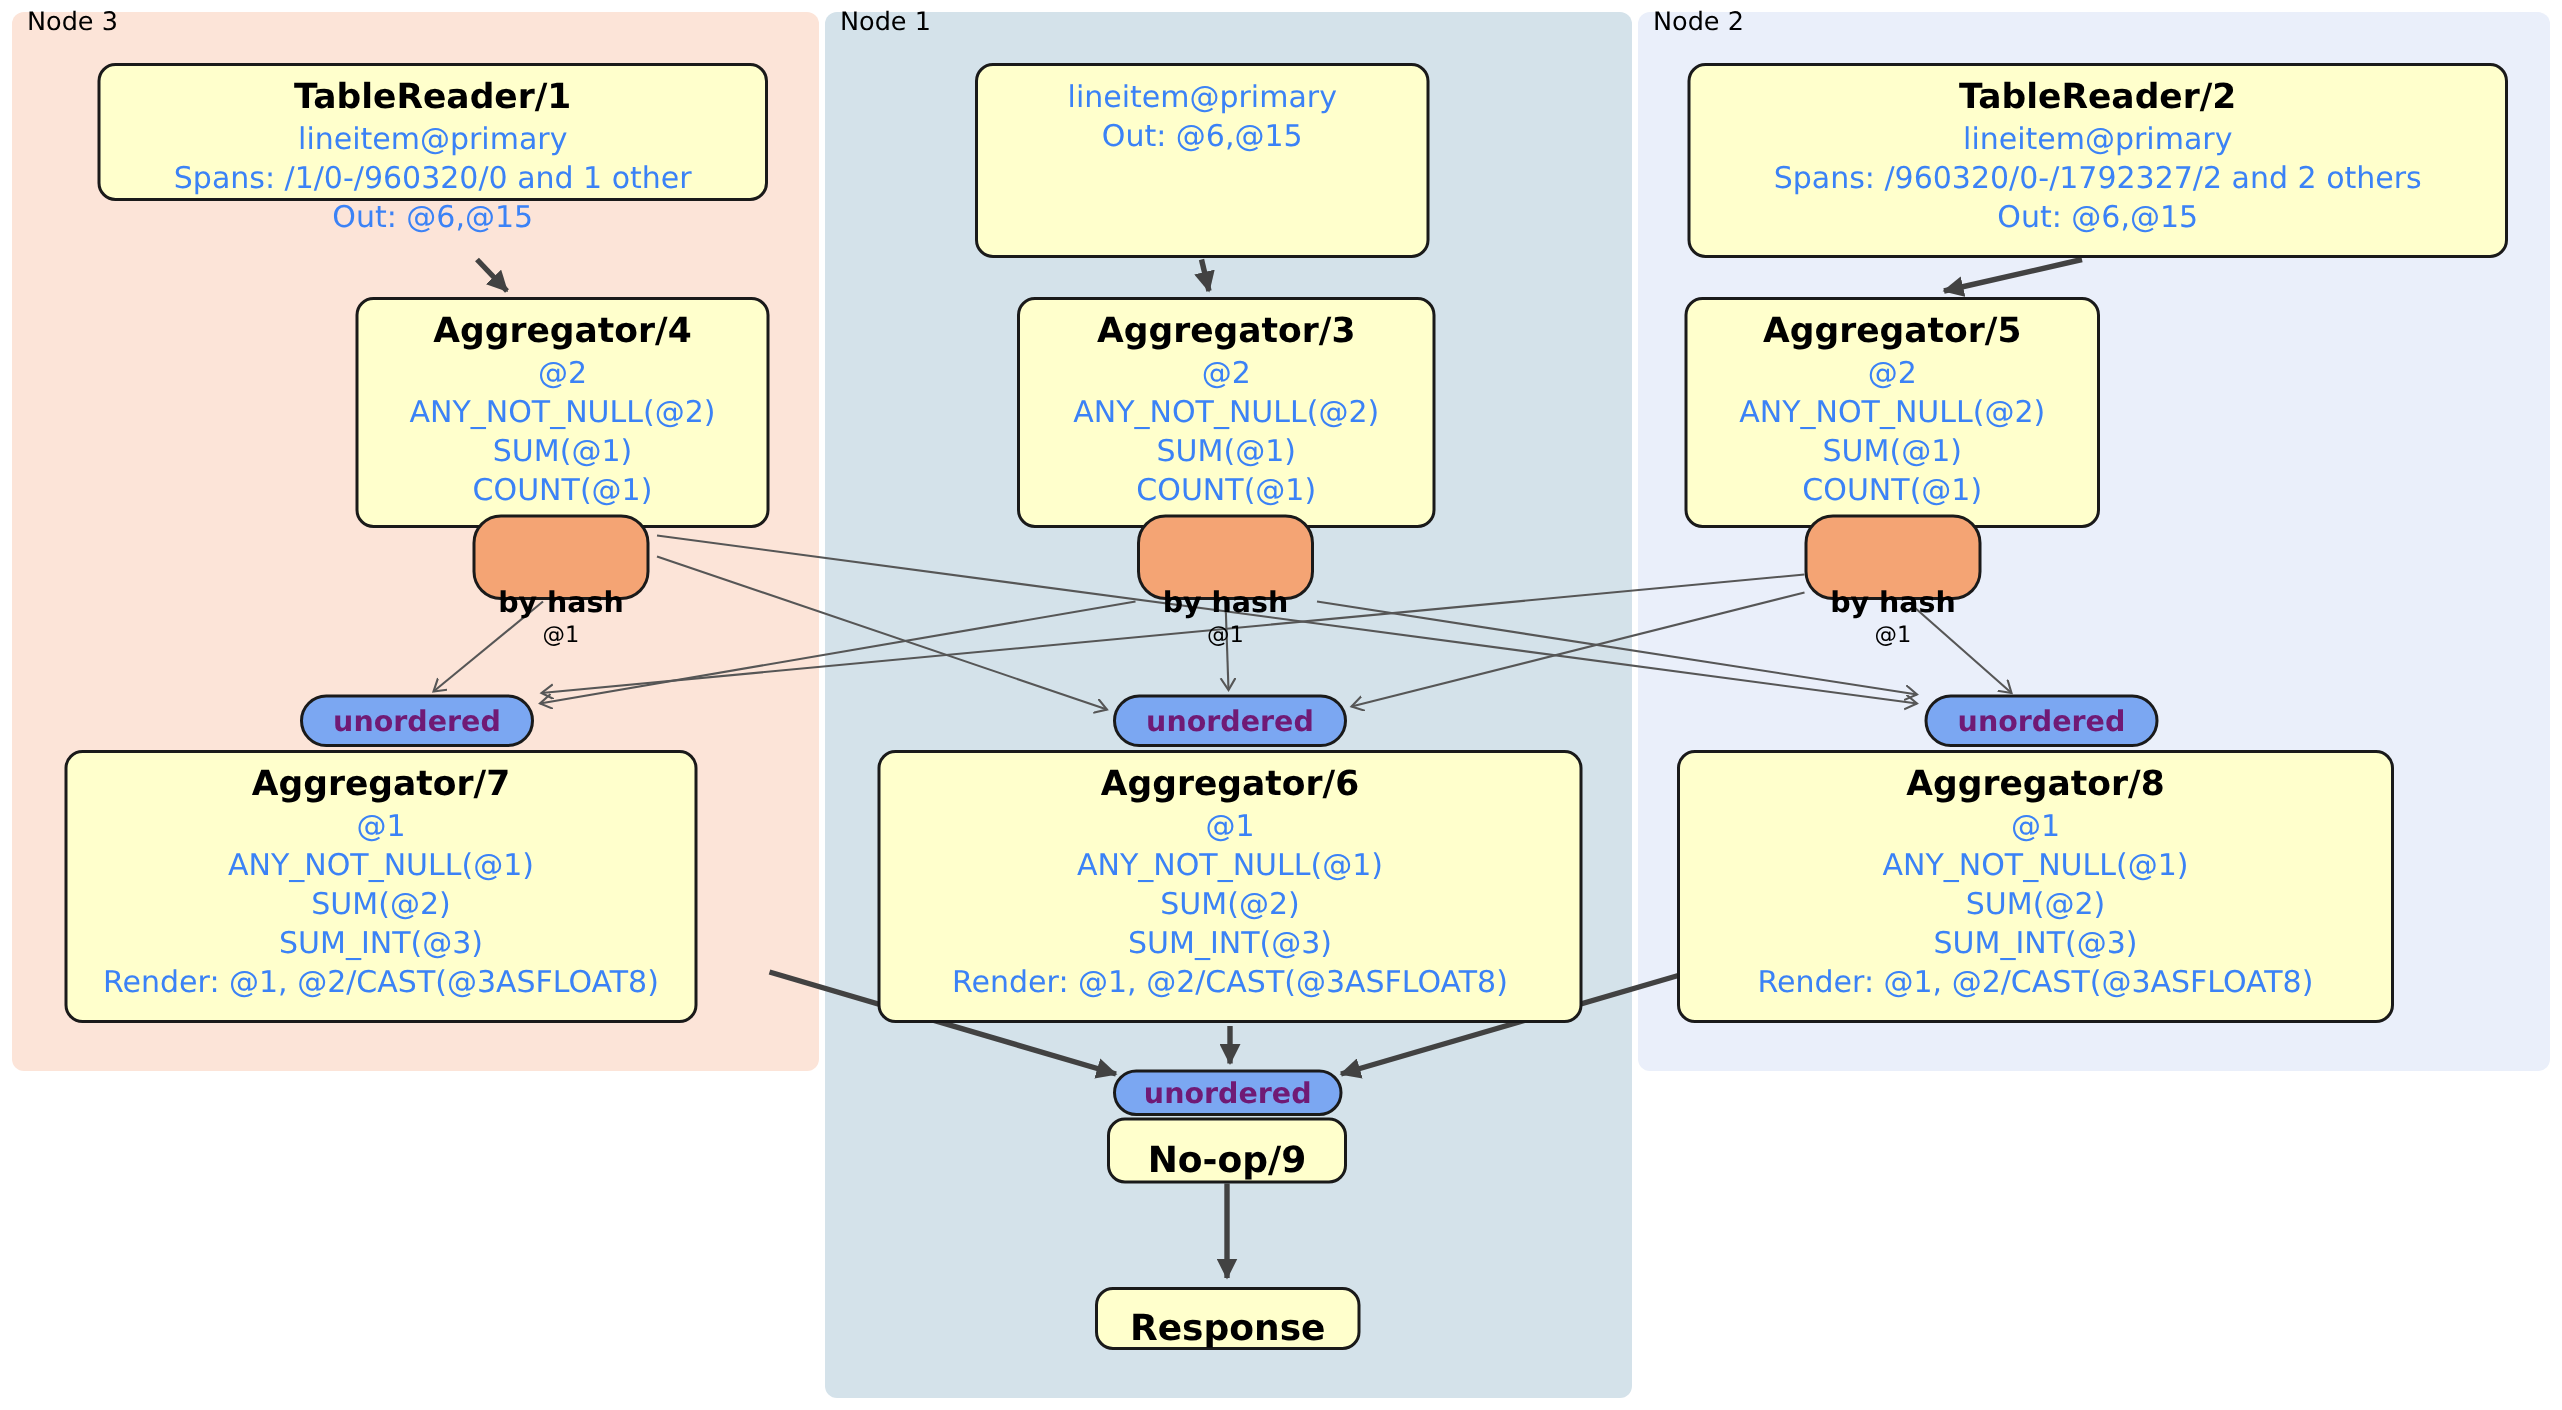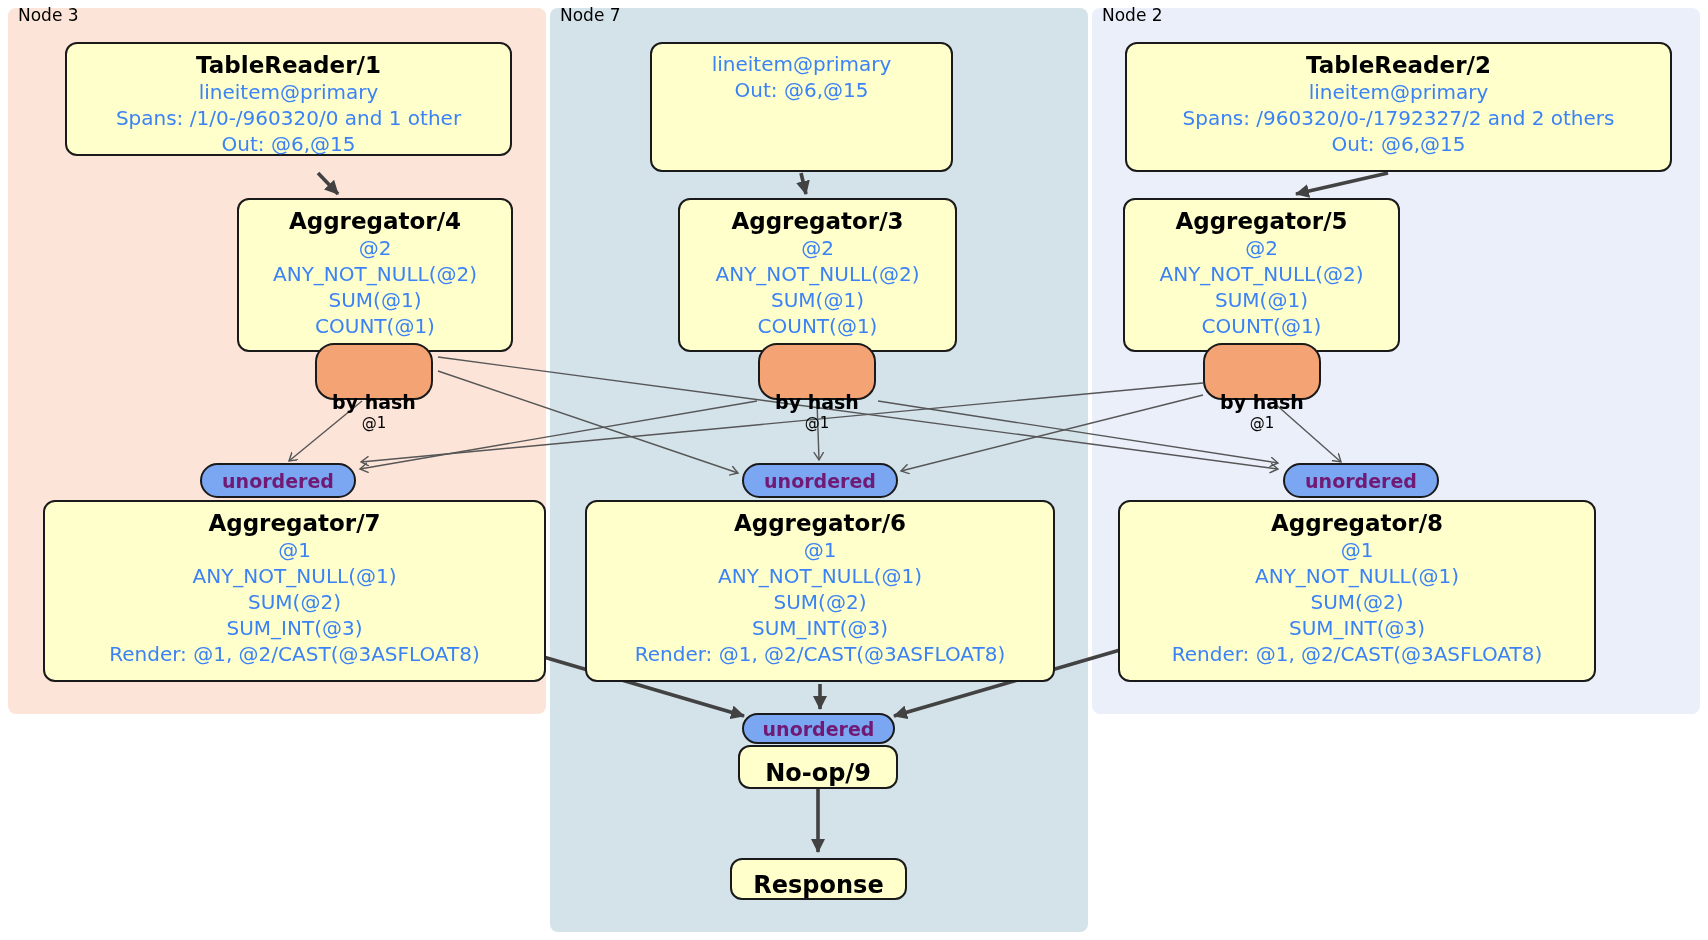--- a/index.html
+++ b/index.html
@@ -31,21 +31,21 @@
 </head>
 <body>
 
 <div id="stage">
 
   <div class="region" style="left:8px;top:8px;width:538px;height:706px;background:var(--node3-bg);"></div>
   <div class="region" style="left:550px;top:8px;width:538px;height:924px;background:var(--node1-bg);"></div>
   <div class="region" style="left:1092px;top:8px;width:608px;height:706px;background:var(--node2-bg);"></div>
 
   <div class="region-label" style="left:18px;">Node 3</div>
-  <div class="region-label" style="left:560px;">Node 7</div>
+  <div class="region-label" style="left:560px;">Node 1</div>
   <div class="region-label" style="left:1102px;">Node 2</div>
 
   <svg id="edges" width="1708" height="940" viewBox="0 0 1708 940">
     <defs>
       <marker id="aT" markerUnits="userSpaceOnUse" markerWidth="16" markerHeight="14" refX="13" refY="7" orient="auto">
         <path d="M0,0 L14,7 L0,14 z" fill="#424242"></path>
       </marker>
       <marker id="aN" markerUnits="userSpaceOnUse" markerWidth="11" markerHeight="11" refX="8" refY="5" orient="auto">
         <path d="M0,0 L8,5 L0,10" fill="none" stroke="#565656" stroke-width="1.4"></path>
       </marker>
@@ -65,21 +65,21 @@
       <line x1="438" y1="357" x2="1278" y2="469" marker-end="url(#aN)"></line>
       <line x1="757" y1="401" x2="360" y2="469" marker-end="url(#aN)"></line>
       <line x1="817" y1="401" x2="819" y2="460" marker-end="url(#aN)"></line>
       <line x1="878" y1="401" x2="1278" y2="463" marker-end="url(#aN)"></line>
       <line x1="1203" y1="383" x2="361" y2="462" marker-end="url(#aN)"></line>
       <line x1="1203" y1="395" x2="901" y2="471" marker-end="url(#aN)"></line>
       <line x1="1273" y1="402" x2="1341" y2="462" marker-end="url(#aN)"></line>
     </g>
   </svg>
 
-  <div class="proc" style="left:65px;top:42px;width:447px;height:114px;">
+  <div class="proc" style="left:65px;top:42px;width:447px;height:92px;">
     <div class="proc-title">TableReader/1</div>
     <div class="proc-line">lineitem@primary</div>
     <div class="proc-line">Spans: /1/0-/960320/0 and 1 other</div>
     <div class="proc-line">Out: @6,@15</div>
   </div>
   <div class="proc" style="left:650px;top:42px;width:303px;height:130px;">
     <div class="proc-line">lineitem@primary</div>
     <div class="proc-line">Out: @6,@15</div>
   </div>
   <div class="proc" style="left:1125px;top:42px;width:547px;height:130px;">
@@ -121,21 +121,21 @@
   </div>
   <div class="router" style="left:1203px;top:343px;width:118px;height:57px;">
     <div class="router-label">by hash</div>
     <div class="router-detail">@1</div>
   </div>
 
   <div class="sync" style="left:200px;top:463px;width:156px;height:35px;">unordered</div>
   <div class="sync" style="left:742px;top:463px;width:156px;height:35px;">unordered</div>
   <div class="sync" style="left:1283px;top:463px;width:156px;height:35px;">unordered</div>
 
-  <div class="proc" style="left:43px;top:500px;width:503px;height:182px;">
+  <div class="proc" style="left:43px;top:500px;width:422px;height:182px;">
     <div class="proc-title">Aggregator/7</div>
     <div class="proc-line">@1</div>
     <div class="proc-line">ANY_NOT_NULL(@1)</div>
     <div class="proc-line">SUM(@2)</div>
     <div class="proc-line">SUM_INT(@3)</div>
     <div class="proc-line">Render: @1, @2/CAST(@3ASFLOAT8)</div>
   </div>
   <div class="proc" style="left:585px;top:500px;width:470px;height:182px;">
     <div class="proc-title">Aggregator/6</div>
     <div class="proc-line">@1</div>

